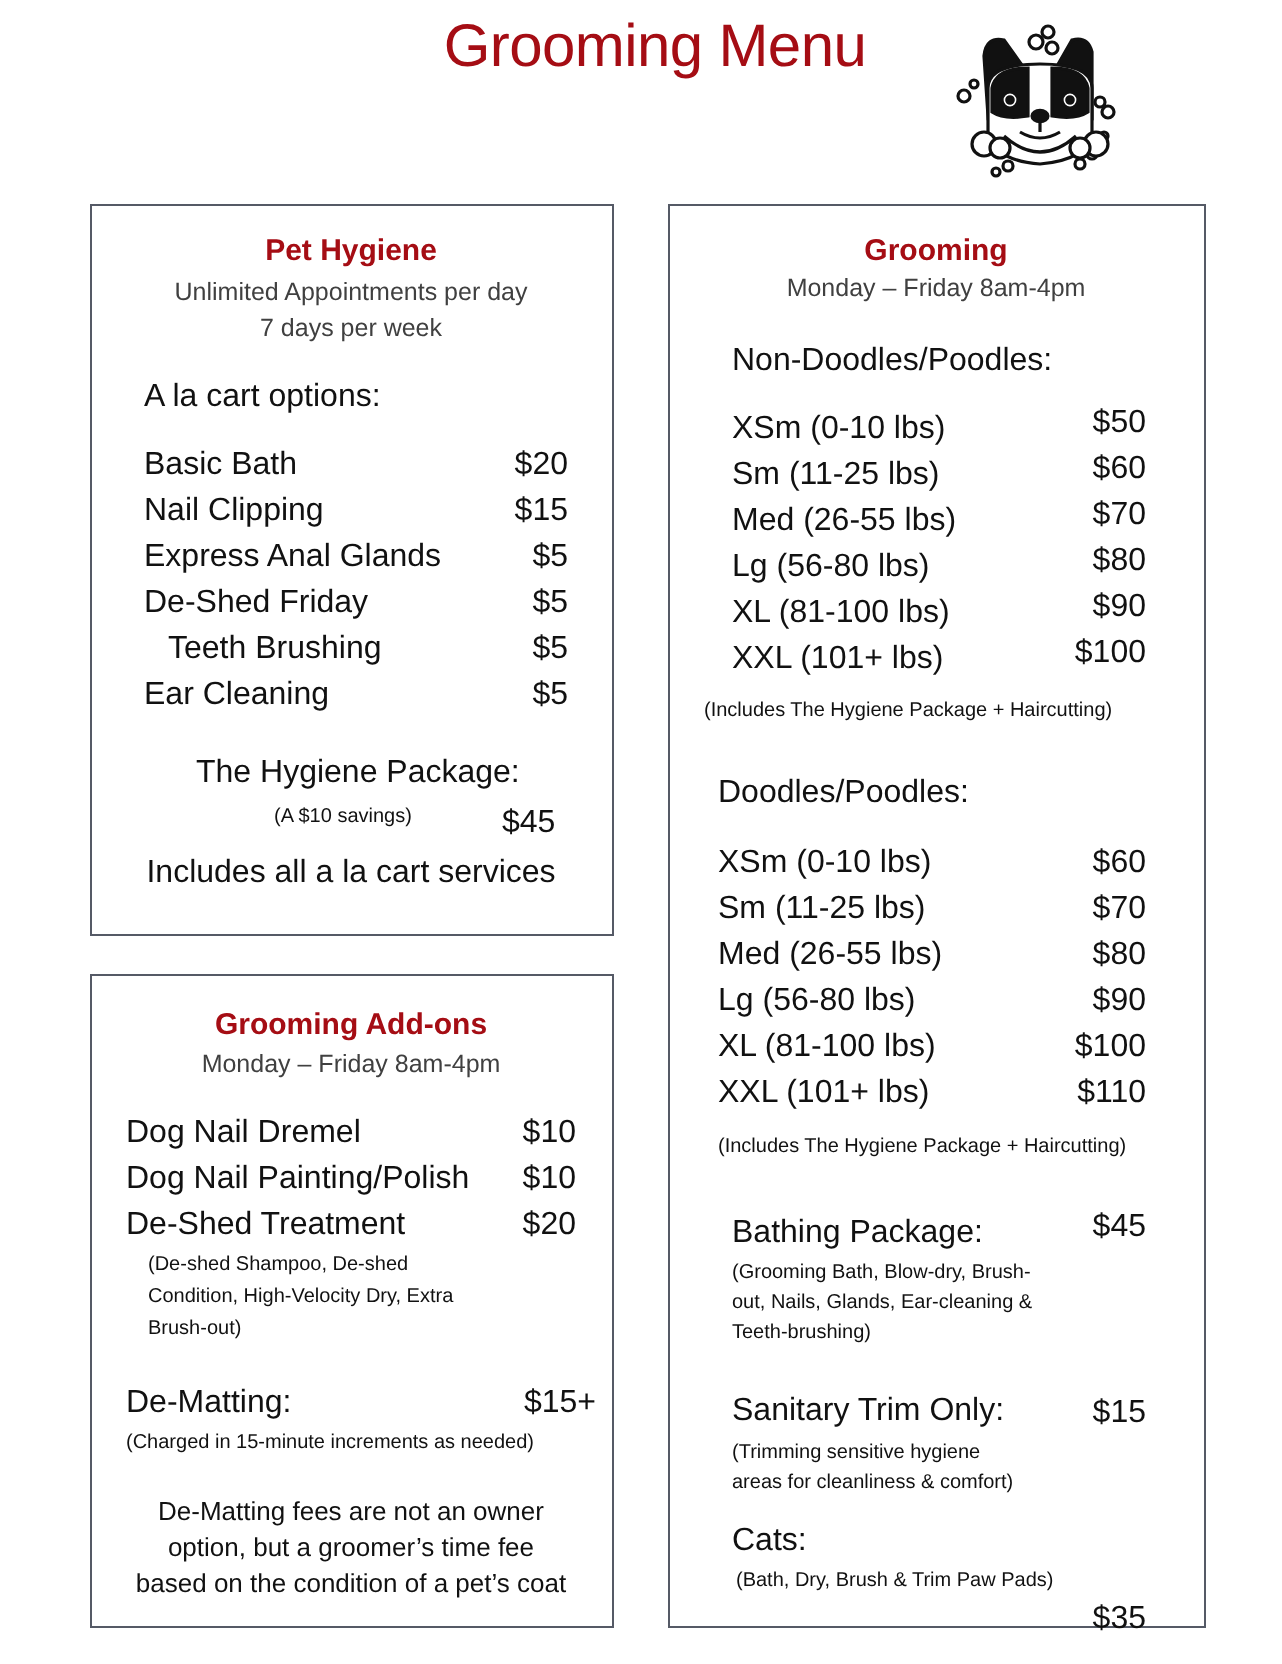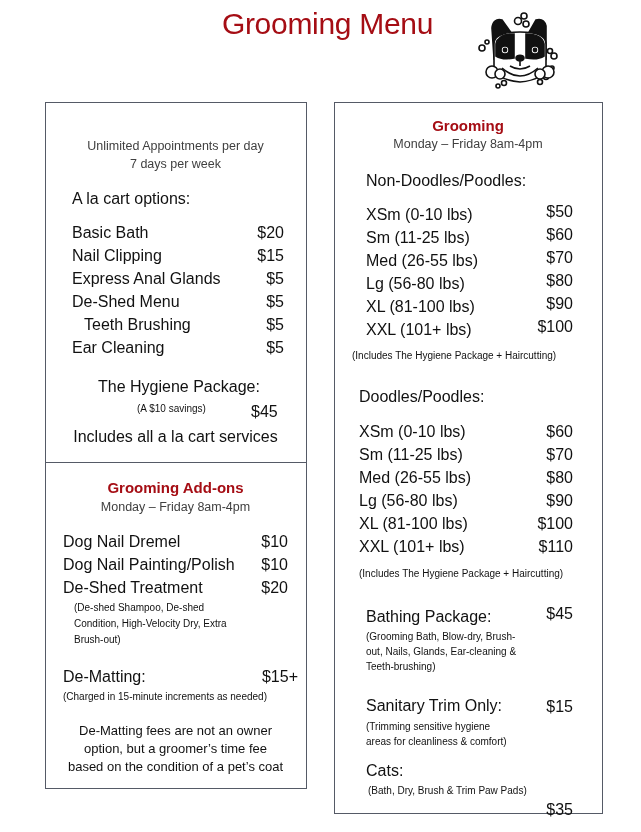--- a/index.html
+++ b/index.html
@@ -4,21 +4,21 @@
 <style>
   * { box-sizing: border-box; margin: 0; padding: 0; }
   html, body { width: 641px; height: 832px; background: #ffffff; overflow: hidden; }
   body { position: relative; font-family: "Liberation Sans", "DejaVu Sans", sans-serif; color: #111; }
 
   .title { position: absolute; left: 180px; top: 6px; width: 295px; text-align: center; color: #a50d14; font-size: 30px; line-height: 36px; font-weight: normal; letter-spacing: -0.3px; }
   .logo { position: absolute; left: 472px; top: 6px; width: 96px; height: 86px; }
 
   .box { position: absolute; border: 1.5px solid #555a66; background: #fff; }
   #box-hygiene { left: 45px; top: 102px; width: 262px; height: 366px; }
-  #box-addons { left: 45px; top: 462px; width: 262px; height: 327px; }
+  #box-addons { left: 45px; top: 487px; width: 262px; height: 327px; }
   #box-grooming { left: 334px; top: 102px; width: 269px; height: 712px; }
 
   .abs { position: absolute; white-space: nowrap; }
   .red-head { color: #a50d14; font-weight: bold; font-size: 15px; text-align: center; }
   .red-sub { color: #404040; font-size: 12.5px; text-align: center; }
   .big { font-size: 16px; color: #111; }
   .small { font-size: 10px; color: #111; }
   .mid { font-size: 13px; color: #111; text-align: center; }
   .price { }
 </style>
@@ -63,32 +63,33 @@
     <path d="M30 62 Q48 78 66 62"></path>
 
     <circle cx="20" cy="66" r="6" fill="#fff"></circle>
       <circle cx="76" cy="66" r="6" fill="#fff"></circle>
     <circle cx="28" cy="68" r="5" fill="#fff"></circle>
       <circle cx="68" cy="68" r="5" fill="#fff"></circle>
   </svg>
 </div>
 
 <div class="box" id="box-hygiene">
+  <div class="abs red-head" style="left:0;width:259px;top:14px;">Pet Hygiene</div>
   <div class="abs red-sub" style="left:0;width:259px;top:36px;">Unlimited Appointments per day</div>
   <div class="abs red-sub" style="left:0;width:259px;top:54px;">7 days per week</div>
   <div class="abs big" style="left:26px;top:87px;">A la cart options:</div>
 
   <div>
     <div class="abs big" style="left:26px;top:121px;">Basic Bath</div>
     <div class="abs big price" style="right:22px;top:121px;">$20</div>
     <div class="abs big" style="left:26px;top:144px;">Nail Clipping</div>
     <div class="abs big price" style="right:22px;top:144px;">$15</div>
     <div class="abs big" style="left:26px;top:167px;">Express Anal Glands</div>
     <div class="abs big price" style="right:22px;top:167px;">$5</div>
-    <div class="abs big" style="left:26px;top:190px;">De-Shed Menu</div>
+    <div class="abs big" style="left:26px;top:190px;">De-Shed Friday</div>
     <div class="abs big price" style="right:22px;top:190px;">$5</div>
     <div class="abs big" style="left:26px;top:213px;margin-left:12px;">Teeth Brushing</div>
     <div class="abs big price" style="right:22px;top:213px;">$5</div>
     <div class="abs big" style="left:26px;top:236px;">Ear Cleaning</div>
     <div class="abs big price" style="right:22px;top:236px;">$5</div>
   </div>
 
   <div class="abs big" style="left:34px;top:275px;margin-left:18px;">The Hygiene Package:</div>
   <div class="abs small" style="left:91px;top:300px;">(A $10 savings)</div>
   <div class="abs big" style="left:205px;top:300px;">$45</div>

